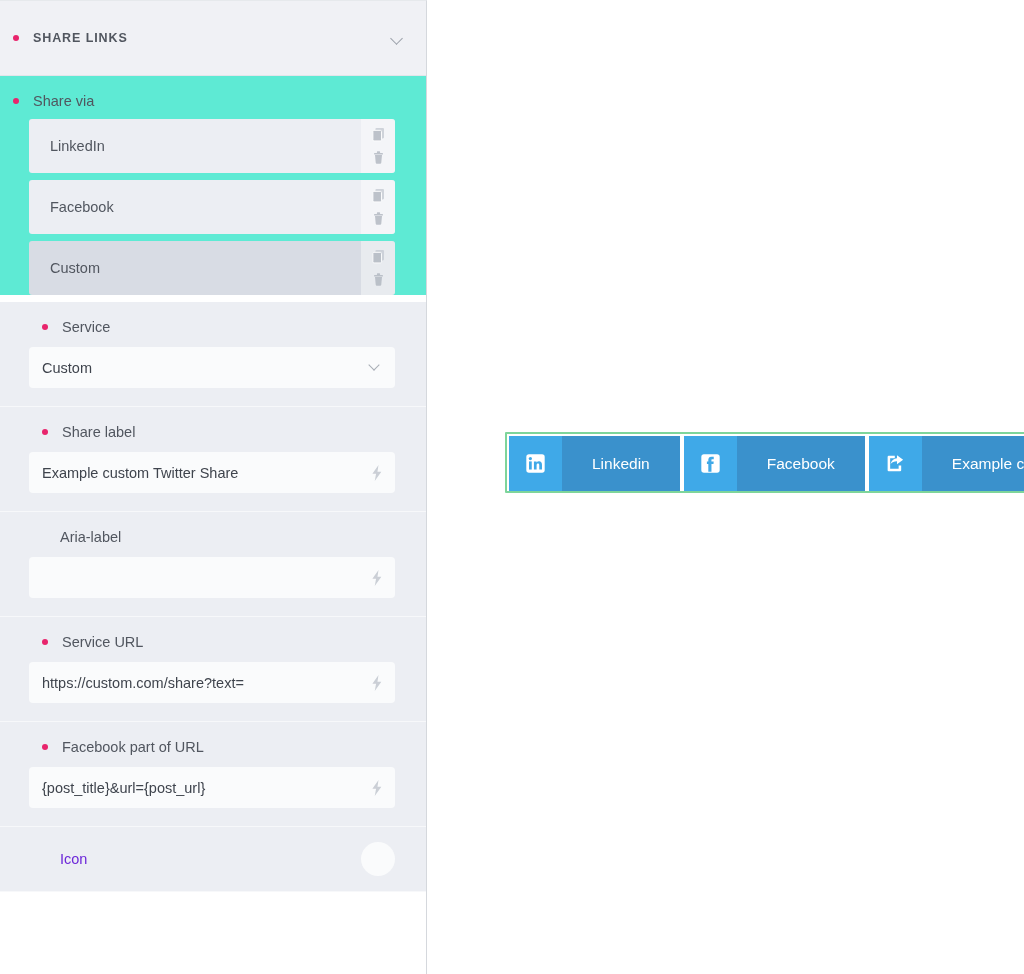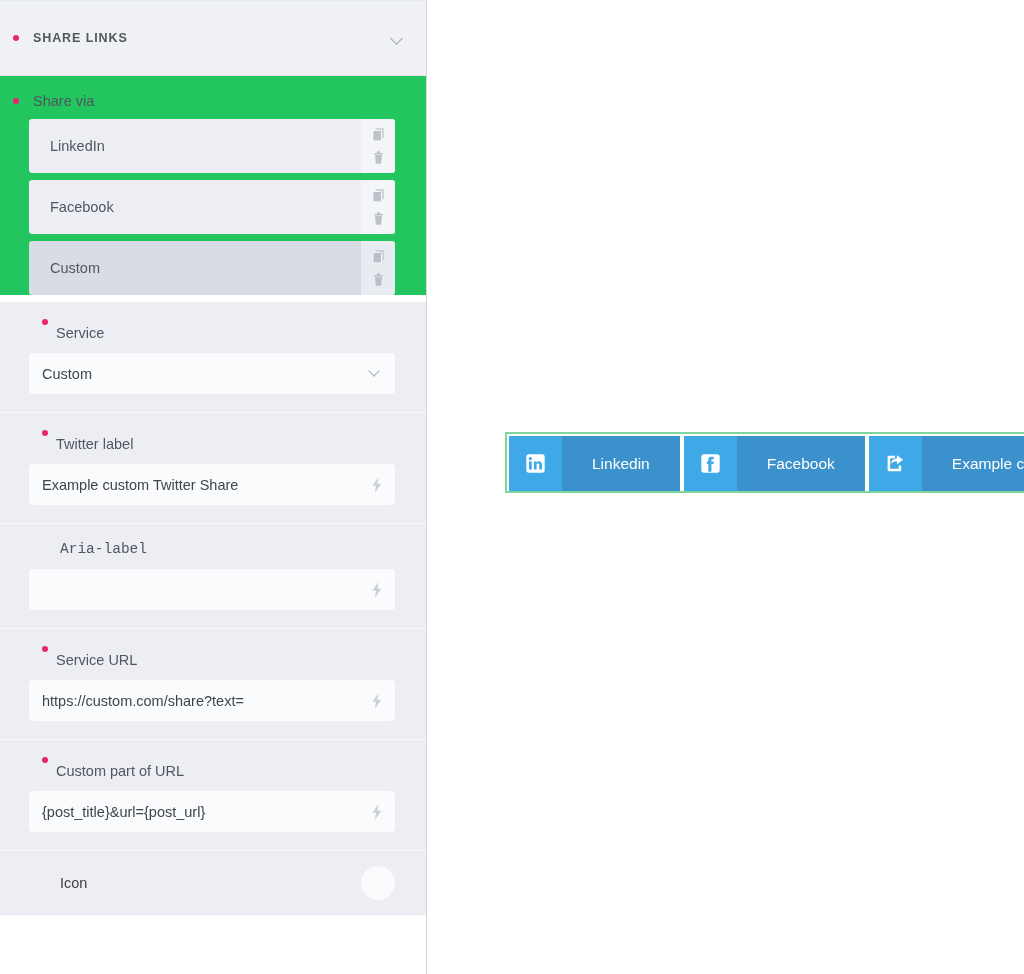--- a/index.html
+++ b/index.html
@@ -47,21 +47,21 @@
   .chev::before {
     content: ""; position: absolute;
     left: 1px; top: 2px;
     width: 8px; height: 8px;
     border-right: 1.6px solid #9aa0a9;
     border-bottom: 1.6px solid #9aa0a9;
     transform: rotate(45deg);
   }
 
   
-  .ctrl-repeater { padding: 0 0 0 0; background: #22c55e; }
+  .ctrl-repeater { padding: 0 0 0 0; background: #5eead4; }
   .rep-label {
     display: flex; align-items: center;
     padding: 17px 0 10px 13px;
   }
   .rep-label .txt {
     margin-left: 14px;
     font-size: 14.5px; color: #51565f;
   }
   .rep-list { padding: 0 31px 0 29px; }
   .rep-item {
@@ -90,29 +90,28 @@
   .rep-tools .tool { width: 13px; height: 15px; opacity: .78; display:block; }
 
   
   .nested { background: #eceef3; }
   .field-row {
     border-bottom: 1px solid #f7f8fa;
     padding: 15px 31px 18px 29px;
   }
   .field-row:last-child { border-bottom: none; }
   .field-label {
-    display: flex; 
+    display: flex; align-items: center;
     padding: 2px 0 12px 13px;
-    flex-direction: column;
   }
   .field-label .txt {
     margin-left: 14px;
     font-size: 14.5px; color: #51565f;
   }
-  .field-label.nodot { padding-left: 31px; font-family: Liberation Mono, monospace; }
+  .field-label.nodot { padding-left: 31px; }
   .field-label.nodot .txt { margin-left: 0; }
 
   .input {
     position: relative;
     height: 41px;
     background: #fafbfc;
     border-radius: 4px;
     display: flex; align-items: center;
     padding: 0 36px 0 13px;
     font-size: 14.5px;
@@ -137,21 +136,21 @@
     transform: rotate(45deg);
   }
 
   
   .swatch-row {
     height: 65px;
     border-bottom: 1px solid #f7f8fa;
     display: flex; align-items: center;
     padding: 0 31px 0 60px;
   }
-  .swatch-row .txt { flex: 1; font-size: 14.5px; color: #404040; }
+  .swatch-row .txt { flex: 1; font-size: 14.5px; color: #6d28d9; }
   .swatch {
     width: 34px; height: 34px; border-radius: 50%;
     background: #fafbfc;
     display: flex; align-items: center; justify-content: center;
   }
   .swatch .drop { width: 15px; height: 17px; }
 
   
   .share-wrap {
     position: absolute;
@@ -259,21 +258,21 @@
         </div>
         <div class="input">
           <span>Custom</span>
           <span class="sel-chev"></span>
         </div>
       </div>
 
       <div class="field-row">
         <div class="field-label">
           <span class="dot"></span>
-          <span class="txt">Twitter label</span>
+          <span class="txt">Share label</span>
         </div>
         <div class="input">
           <span>Example custom Twitter Share</span>
           <svg class="bolt" viewBox="0 0 14 18">
             <path d="M8.6 0.6 2.1 9.8h3.9L4.6 17.4 11.6 7.8H7.5z" fill="#c3c8d0"></path>
           </svg>
         </div>
       </div>
 
       <div class="field-row">
@@ -297,21 +296,21 @@
           <span>https://custom.com/share?text=</span>
           <svg class="bolt" viewBox="0 0 14 18">
             <path d="M8.6 0.6 2.1 9.8h3.9L4.6 17.4 11.6 7.8H7.5z" fill="#c3c8d0"></path>
           </svg>
         </div>
       </div>
 
       <div class="field-row">
         <div class="field-label">
           <span class="dot"></span>
-          <span class="txt">Custom part of URL</span>
+          <span class="txt">Facebook part of URL</span>
         </div>
         <div class="input">
           <span>{post_title}&amp;url={post_url}</span>
           <svg class="bolt" viewBox="0 0 14 18">
             <path d="M8.6 0.6 2.1 9.8h3.9L4.6 17.4 11.6 7.8H7.5z" fill="#c3c8d0"></path>
           </svg>
         </div>
       </div>
 
       <div class="swatch-row">

